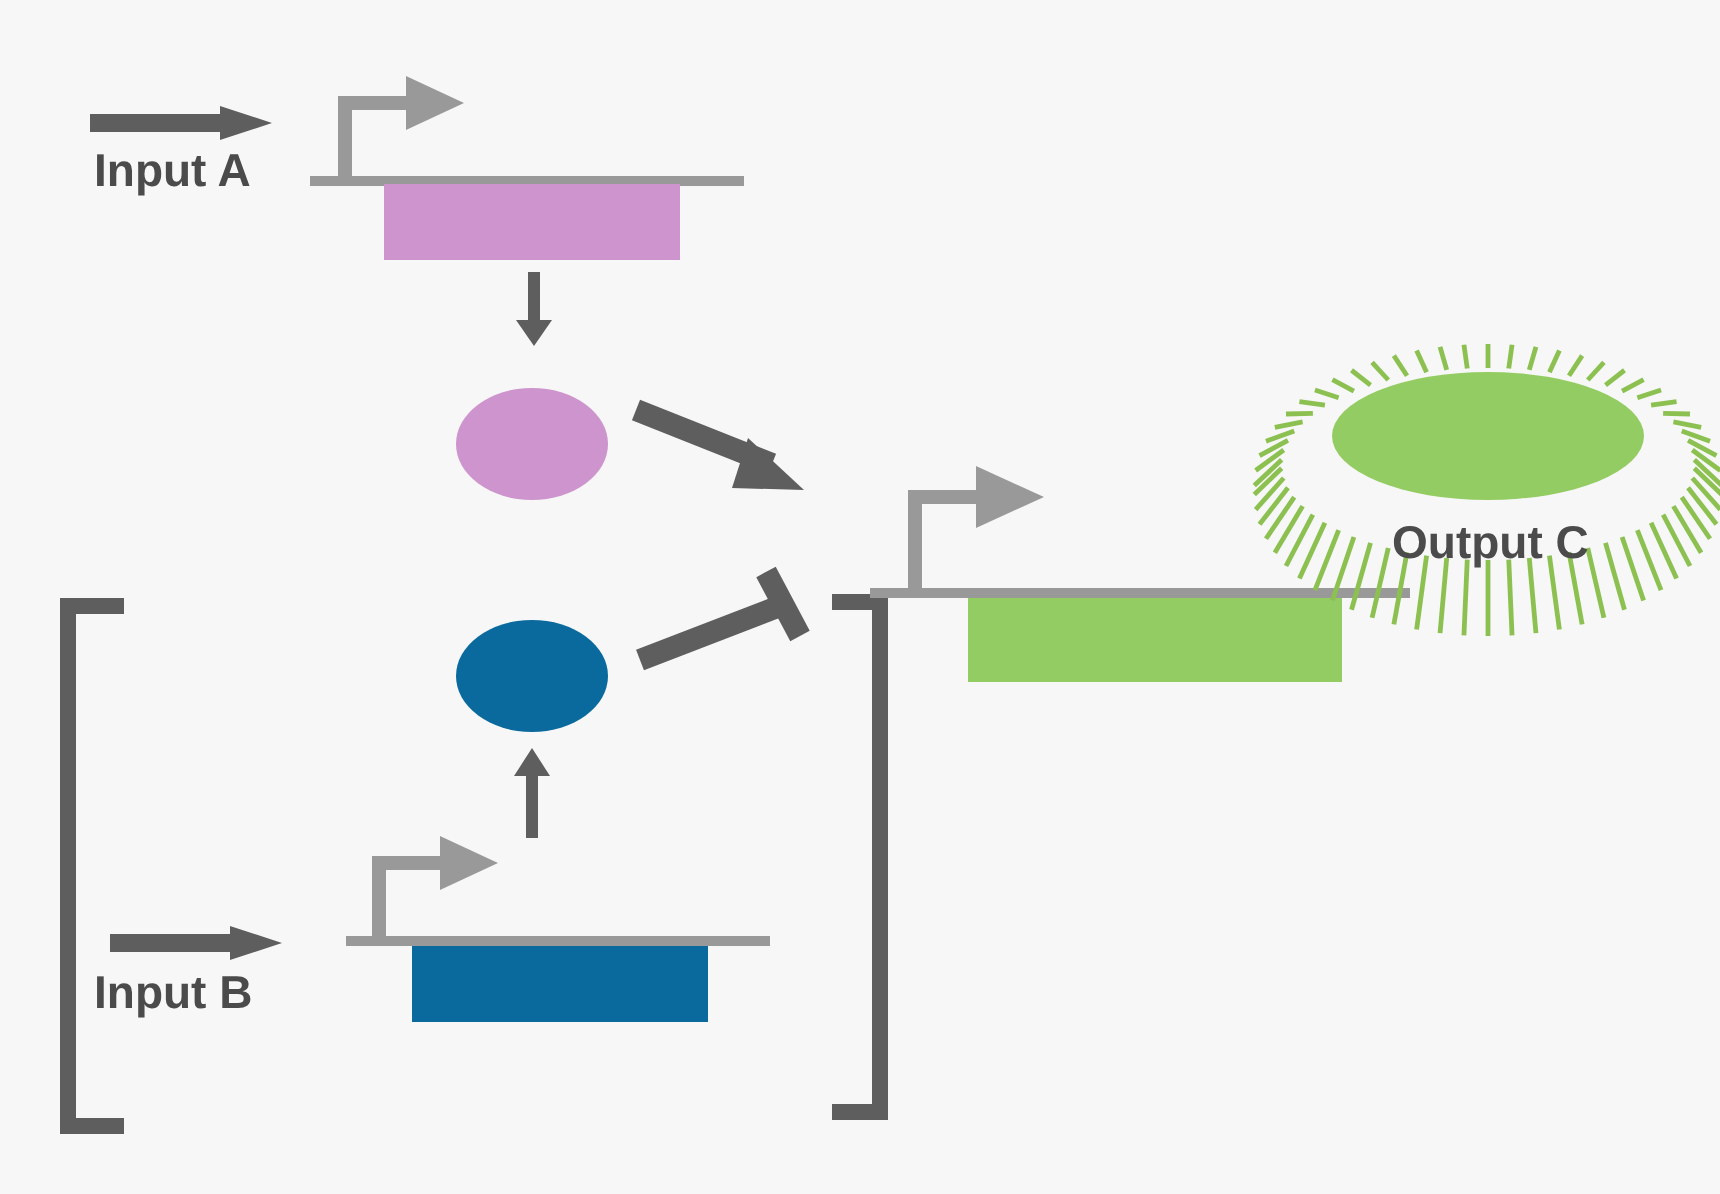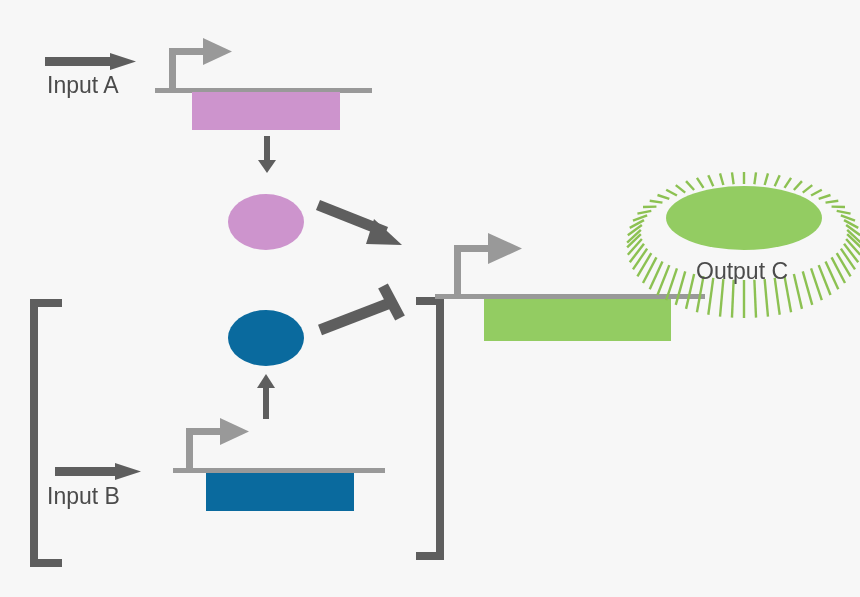--- a/index.html
+++ b/index.html
@@ -7,20 +7,21 @@
     padding: 0;
     background: #ffffff;
   }
   #canvas-root {
     position: relative;
     width: 860px;
     height: 597px;
     background: #f7f7f7;
     overflow: hidden;
     font-family: "Liberation Sans", sans-serif;
+    font-weight: bold;
   }
   #diagram-svg {
     position: absolute;
     top: 0;
     left: 0;
     width: 860px;
     height: 597px;
     display: block;
   }
   .label-text {

